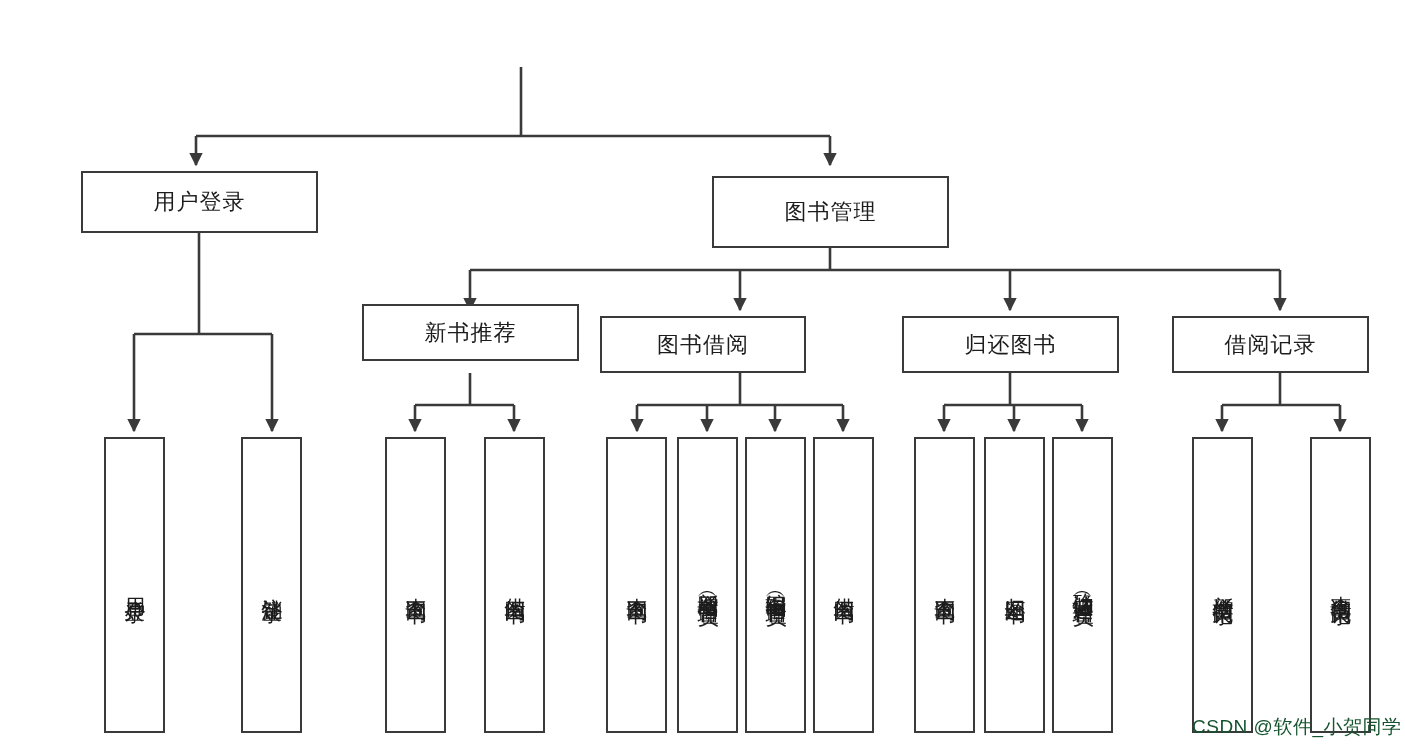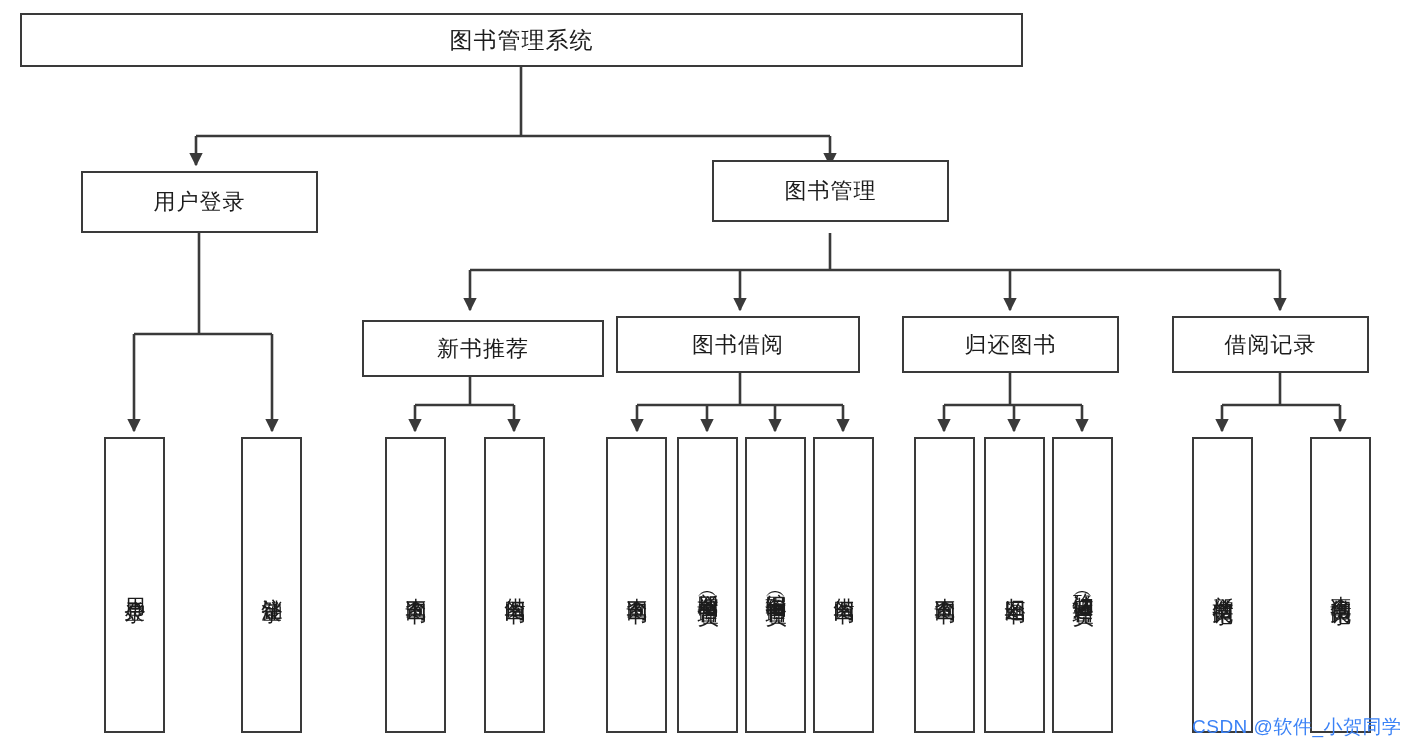--- a/index.html
+++ b/index.html
@@ -52,21 +52,21 @@
   .node.leaf .vtext {
     writing-mode: vertical-rl;
     text-orientation: upright;
     line-height: 1.18;
     letter-spacing: 2px;
     white-space: nowrap;
     display: block;
   }
   .watermark {
     position: absolute;
-    color: #3b82f6;
+    color: #14532d;
     font-size: 19px;
     letter-spacing: 0.5px;
     white-space: nowrap;
   }
 </style>
 </head>
 <body>
 
 <div id="diagram-root">
 
@@ -114,35 +114,32 @@
       <path d="M 1014 405 L 1014 431" marker-end="url(#arrow)"></path>
       <path d="M 1082 405 L 1082 431" marker-end="url(#arrow)"></path>
 
       <path d="M 1280 373 L 1280 405"></path>
       <path d="M 1222 405 L 1340 405"></path>
       <path d="M 1222 405 L 1222 431" marker-end="url(#arrow)"></path>
       <path d="M 1340 405 L 1340 431" marker-end="url(#arrow)"></path>
     </g>
   </svg>
 
-  <div class="node horizontal root" style="left:20px; top:13px; width:1003px; height:54px;">
-    <span>图书管理系统</span>
-  </div>
 
   <div class="node horizontal" style="left:81px; top:171px; width:237px; height:62px;">
     <span>用户登录</span>
   </div>
-  <div class="node horizontal" style="left:712px; top:160px; width:237px; height:62px;">
+  <div class="node horizontal" style="left:712px; top:176px; width:237px; height:72px;">
     <span>图书管理</span>
   </div>
 
-  <div class="node horizontal" style="left:362px; top:320px; width:242px; height:57px;">
+  <div class="node horizontal" style="left:362px; top:304px; width:217px; height:57px;">
     <span>新书推荐</span>
   </div>
-  <div class="node horizontal" style="left:616px; top:316px; width:244px; height:57px;justify-content:center;">
+  <div class="node horizontal" style="left:600px; top:316px; width:206px; height:57px;justify-content:center;">
     <span>图书借阅</span>
   </div>
   <div class="node horizontal" style="left:902px; top:316px; width:217px; height:57px;">
     <span>归还图书</span>
   </div>
   <div class="node horizontal" style="left:1172px; top:316px; width:197px; height:57px;">
     <span>借阅记录</span>
   </div>
 
   <div class="node leaf" style="left:104px; top:437px; width:61px; height:296px;">

